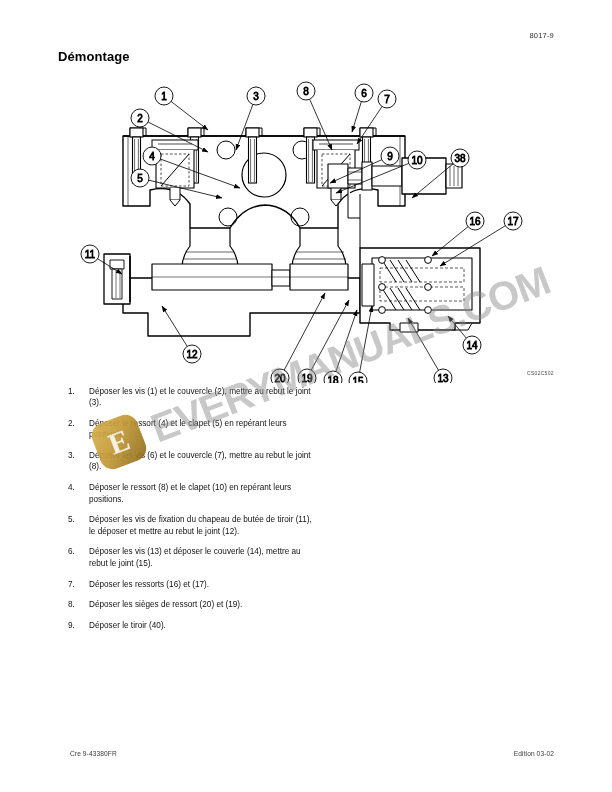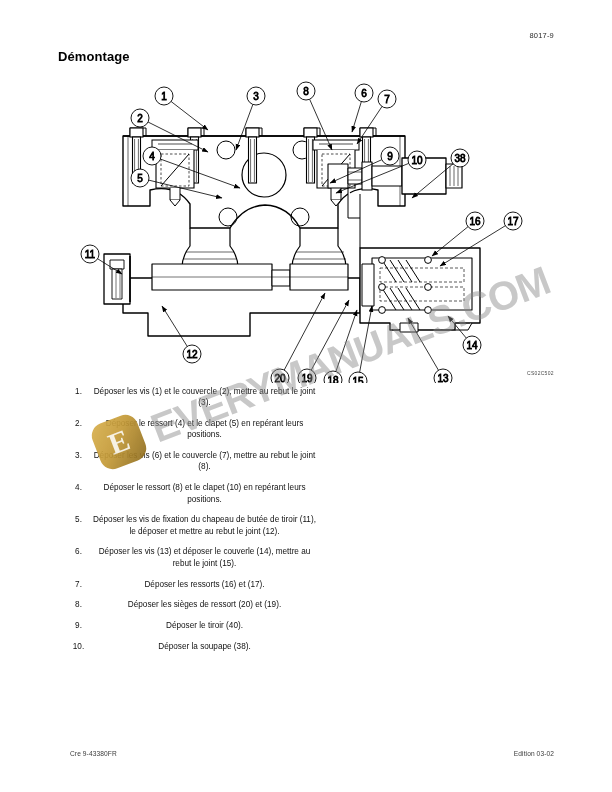--- a/index.html
+++ b/index.html
@@ -1,21 +1,21 @@
 <!DOCTYPE html>
 <html><head>
 <meta charset="utf-8">
 <style>
   html,body{margin:0;padding:0;}
   body{
     width:612px;height:792px;background:#fff;
     font-family:"Liberation Sans", sans-serif;
     color:#000;position:relative;overflow:hidden;
   }
-  .page{position:absolute;inset:0;text-align:center;}
+  .page{position:absolute;inset:0;}
 
   
   .page-num{
     position:absolute;top:31px;right:58px;
     font-size:7.5px;letter-spacing:.2px;color:#2b2b2b;
   }
   .title{
     position:absolute;top:49px;left:58px;
     font-size:13px;font-weight:bold;letter-spacing:.1px;color:#000;
   }
@@ -309,24 +309,20 @@
         <div class="step-txt">Déposer les ressorts (16) et (17).</div>
       </div>
       <div class="step">
         <div class="step-num">8.</div>
         <div class="step-txt">Déposer les sièges de ressort (20) et (19).</div>
       </div>
       <div class="step">
         <div class="step-num">9.</div>
         <div class="step-txt">Déposer le tiroir (40).</div>
       </div>
-      <div class="step">
-        <div class="step-num">10.</div>
-        <div class="step-txt">Déposer la soupape (38).</div>
-      </div>
     </div>
 
   <div class="wm">
     <div class="wm-badge">
       <div class="wm-badge-e">E</div>
     </div>
     <div class="wm-text">EVERYMANUALS.COM</div>
   </div>
 
   <div class="foot-left">Cre 9-43380FR</div>

